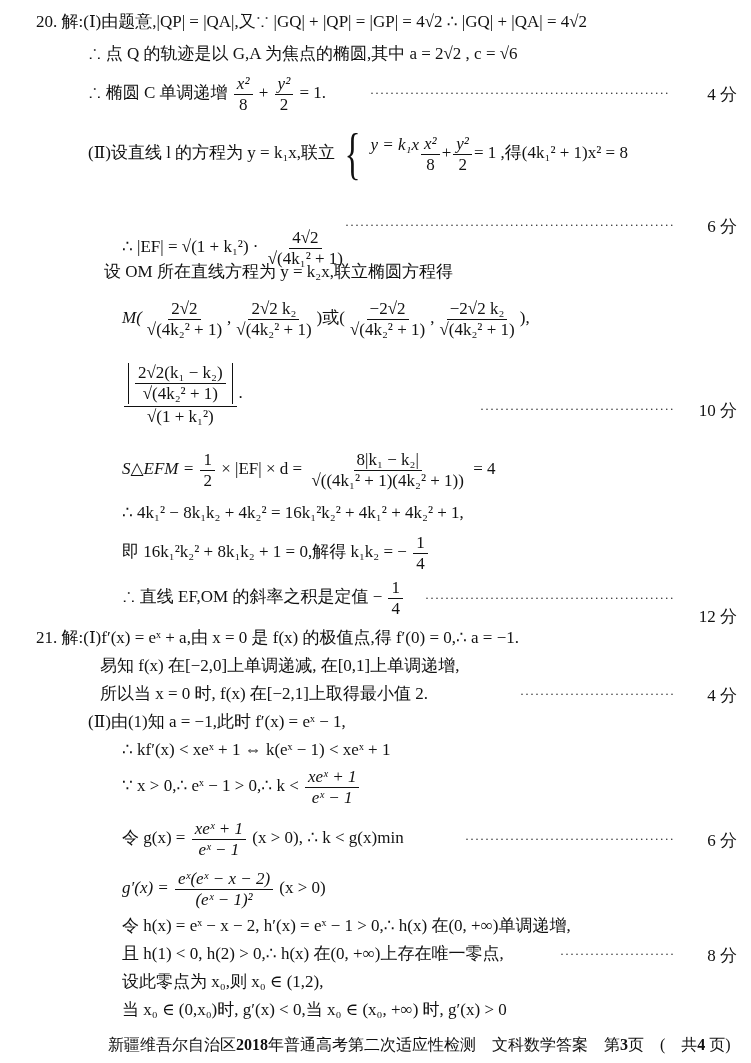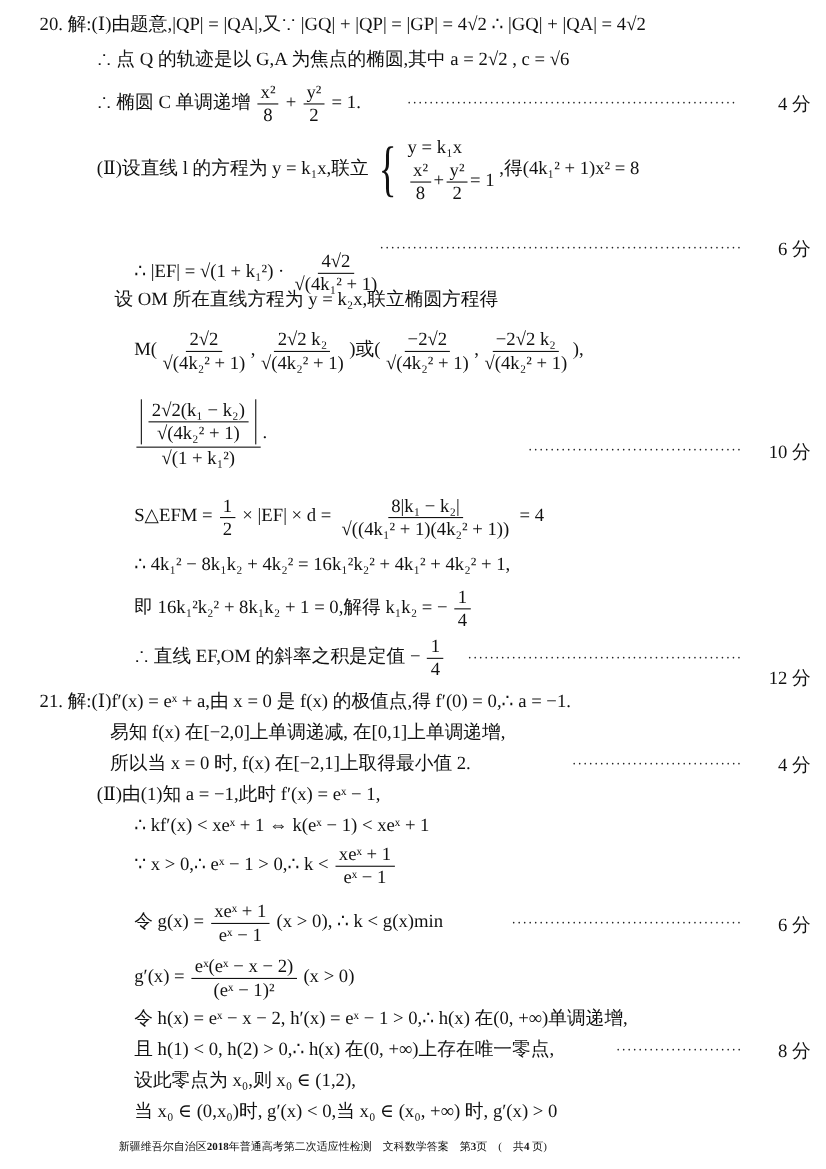--- a/index.html
+++ b/index.html
@@ -2,35 +2,35 @@
 <html><head>
 <meta charset="utf-8">
 <style>
   html, body { margin: 0; padding: 0; background: #ffffff; }
   body {
     width: 751px; height: 1063px; position: relative; overflow: hidden;
     font-family: "Liberation Serif", "DejaVu Serif", serif;
     color: #111111; font-size: 17px;
   }
   .ln { position: absolute; white-space: nowrap; line-height: 20px; }
-  .it { }
+  .it { font-style: italic; }
   .score {
     position: absolute; right: 14px; white-space: nowrap; font-size: 17px;
   }
   .dots {
     position: absolute; overflow: hidden; white-space: nowrap; letter-spacing: 1px;
     font-size: 12px; color: #222;
   }
   .frac { display: inline-flex; flex-direction: column; align-items: center; vertical-align: middle; margin: 0 2px; }
   .frac .num { border-bottom: 1px solid #111; padding: 0 3px; line-height: 20px; text-align: center; }
   .frac .den { padding: 0 3px; line-height: 20px; text-align: center; }
   .brace { font-size: 56px; line-height: 56px; vertical-align: middle; font-weight: 200; transform: scaleX(0.6); display: inline-block; }
-  .sys { display: inline-flex; flex-direction: column; vertical-align: middle; }
+  .sys { display: inline-flex; flex-direction: row; vertical-align: middle; }
   .abs { border-left: 1px solid #111; border-right: 1px solid #111; padding: 0 4px; display: inline-block; }
-  .footer { position: absolute; left: 108px; top: 1035px; font-size: 10px; white-space: nowrap; }
+  .footer { position: absolute; left: 108px; top: 1035px; font-size: 16px; white-space: nowrap; }
   .footer b { font-weight: bold; }
 </style>
 </head>
 <body>
 
 <div class="ln" style="left:36px;top:12px;">20. 解:(Ⅰ)由题意,|QP| = |QA|,又∵ |GQ| + |QP| = |GP| = 4√2   ∴ |GQ| + |QA| = 4√2</div>
 
 <div class="ln" style="left:88px;top:44px;">∴ 点 Q 的轨迹是以 G,A 为焦点的椭圆,其中 a = 2√2 , c = √6</div>
 
 <div class="ln" style="left:88px;top:74px;line-height:36px;">

